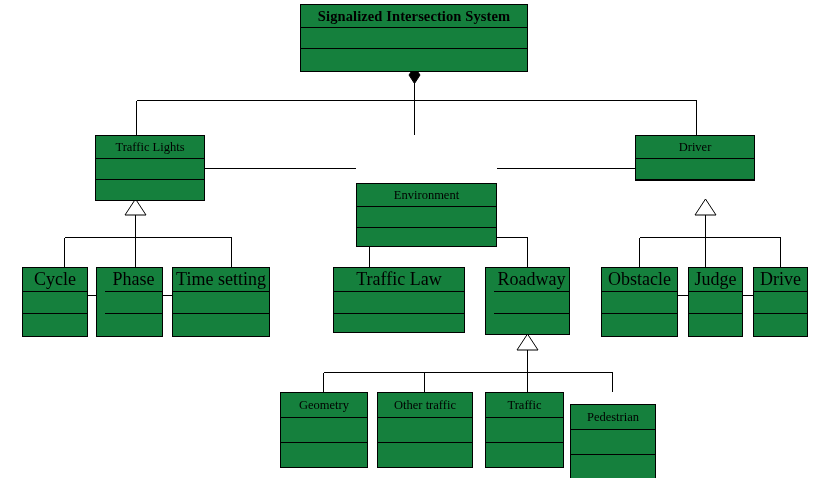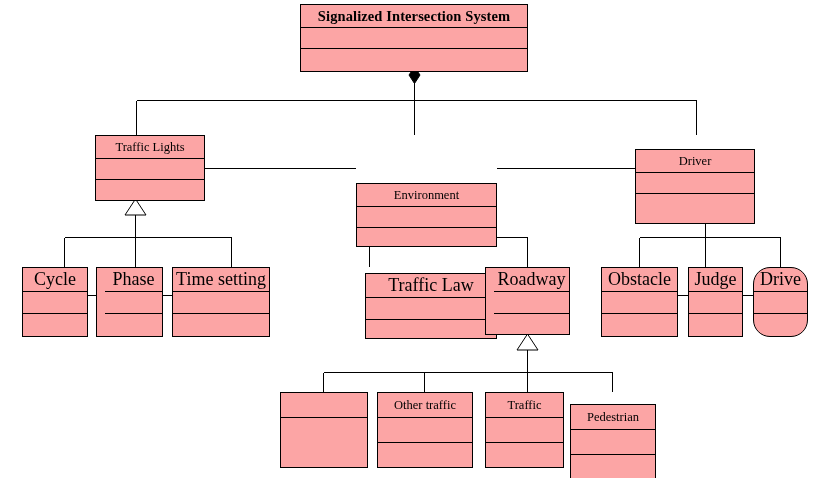--- a/index.html
+++ b/index.html
@@ -19,21 +19,21 @@
     position: absolute;
     left: 0;
     top: 0;
     width: 822px;
     height: 478px;
   }
   .uml-class {
     position: absolute;
     box-sizing: border-box;
     border: 1px solid #000000;
-    background: #fca5a5;
+    background: #15803d;
   }
   .uml-name-compartment {
     box-sizing: border-box;
     border-bottom: 1px solid #000000;
     text-align: center;
     overflow: hidden;
     white-space: nowrap;
     color: #000000;
   }
   .uml-attr-compartment {
@@ -124,21 +124,21 @@
     <div class="uml-attr-compartment"></div>
     <div class="uml-op-compartment"></div>
   </div>
 
   <div class="uml-class cls-l2" style="left:356px; top:135px; width:141px; height:64px;margin-top:48px;">
     <div class="uml-name-compartment">Environment</div>
     <div class="uml-attr-compartment"></div>
     <div class="uml-op-compartment"></div>
   </div>
 
-  <div class="uml-class cls-l2" style="left:635px; top:149px; width:120px; height:75px;">
+  <div class="uml-class cls-l2" style="left:635px; top:135px; width:120px; height:46px;">
     <div class="uml-name-compartment">Driver</div>
     <div class="uml-attr-compartment"></div>
     <div class="uml-op-compartment"></div>
   </div>
 
   <div class="uml-class cls-l3" style="left:22px; top:267px; width:66px; height:70px;">
     <div class="uml-name-compartment">Cycle</div>
     <div class="uml-attr-compartment"></div>
     <div class="uml-op-compartment"></div>
   </div>
@@ -148,21 +148,21 @@
     <div class="uml-attr-compartment"></div>
     <div class="uml-op-compartment"></div>
   </div>
 
   <div class="uml-class cls-l3" style="left:172px; top:267px; width:98px; height:70px;">
     <div class="uml-name-compartment">Time setting</div>
     <div class="uml-attr-compartment"></div>
     <div class="uml-op-compartment"></div>
   </div>
 
-  <div class="uml-class cls-l3" style="left:333px; top:273px; width:132px; height:66px;margin-left:32px;">
+  <div class="uml-class cls-l3" style="left:333px; top:267px; width:132px; height:66px;">
     <div class="uml-name-compartment">Traffic Law</div>
     <div class="uml-attr-compartment"></div>
     <div class="uml-op-compartment"></div>
   </div>
 
   <div class="uml-class cls-l3" style="left:485px; top:267px; width:85px; height:68px;padding-left:8px;">
     <div class="uml-name-compartment">Roadway</div>
     <div class="uml-attr-compartment"></div>
     <div class="uml-op-compartment"></div>
   </div>
@@ -172,27 +172,28 @@
     <div class="uml-attr-compartment"></div>
     <div class="uml-op-compartment"></div>
   </div>
 
   <div class="uml-class cls-l3" style="left:688px; top:267px; width:55px; height:70px;">
     <div class="uml-name-compartment">Judge</div>
     <div class="uml-attr-compartment"></div>
     <div class="uml-op-compartment"></div>
   </div>
 
-  <div class="uml-class cls-l3" style="left:753px; top:267px; width:55px; height:70px;border-radius:17px;">
+  <div class="uml-class cls-l3" style="left:753px; top:267px; width:55px; height:70px;">
     <div class="uml-name-compartment">Drive</div>
     <div class="uml-attr-compartment"></div>
     <div class="uml-op-compartment"></div>
   </div>
 
   <div class="uml-class cls-l4" style="left:280px; top:392px; width:88px; height:76px;">
+    <div class="uml-name-compartment">Geometry</div>
     <div class="uml-attr-compartment"></div>
     <div class="uml-op-compartment"></div>
   </div>
 
   <div class="uml-class cls-l4" style="left:377px; top:392px; width:96px; height:76px;">
     <div class="uml-name-compartment">Other traffic</div>
     <div class="uml-attr-compartment"></div>
     <div class="uml-op-compartment"></div>
   </div>
 

